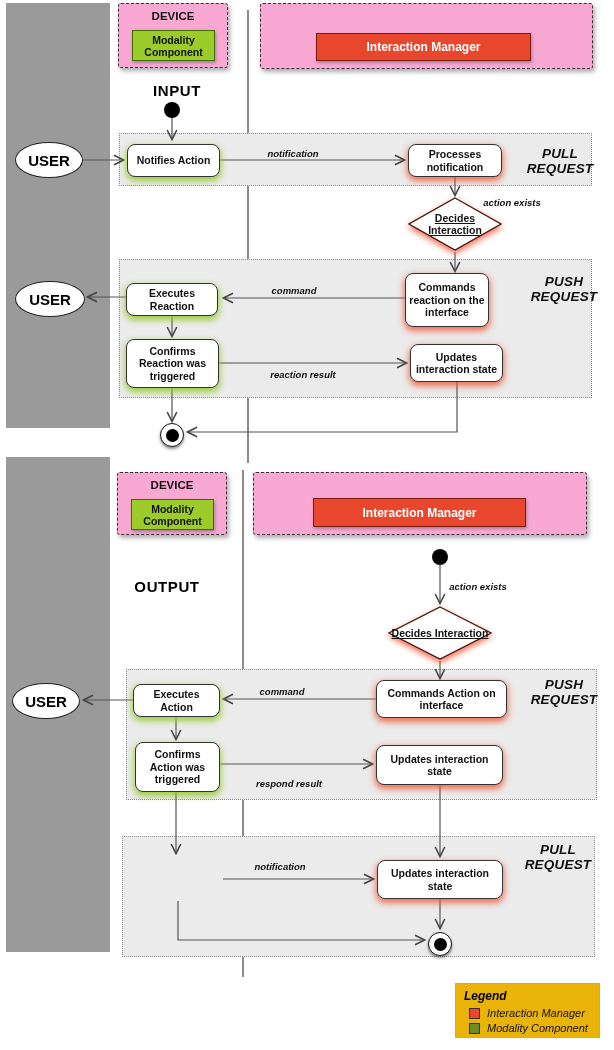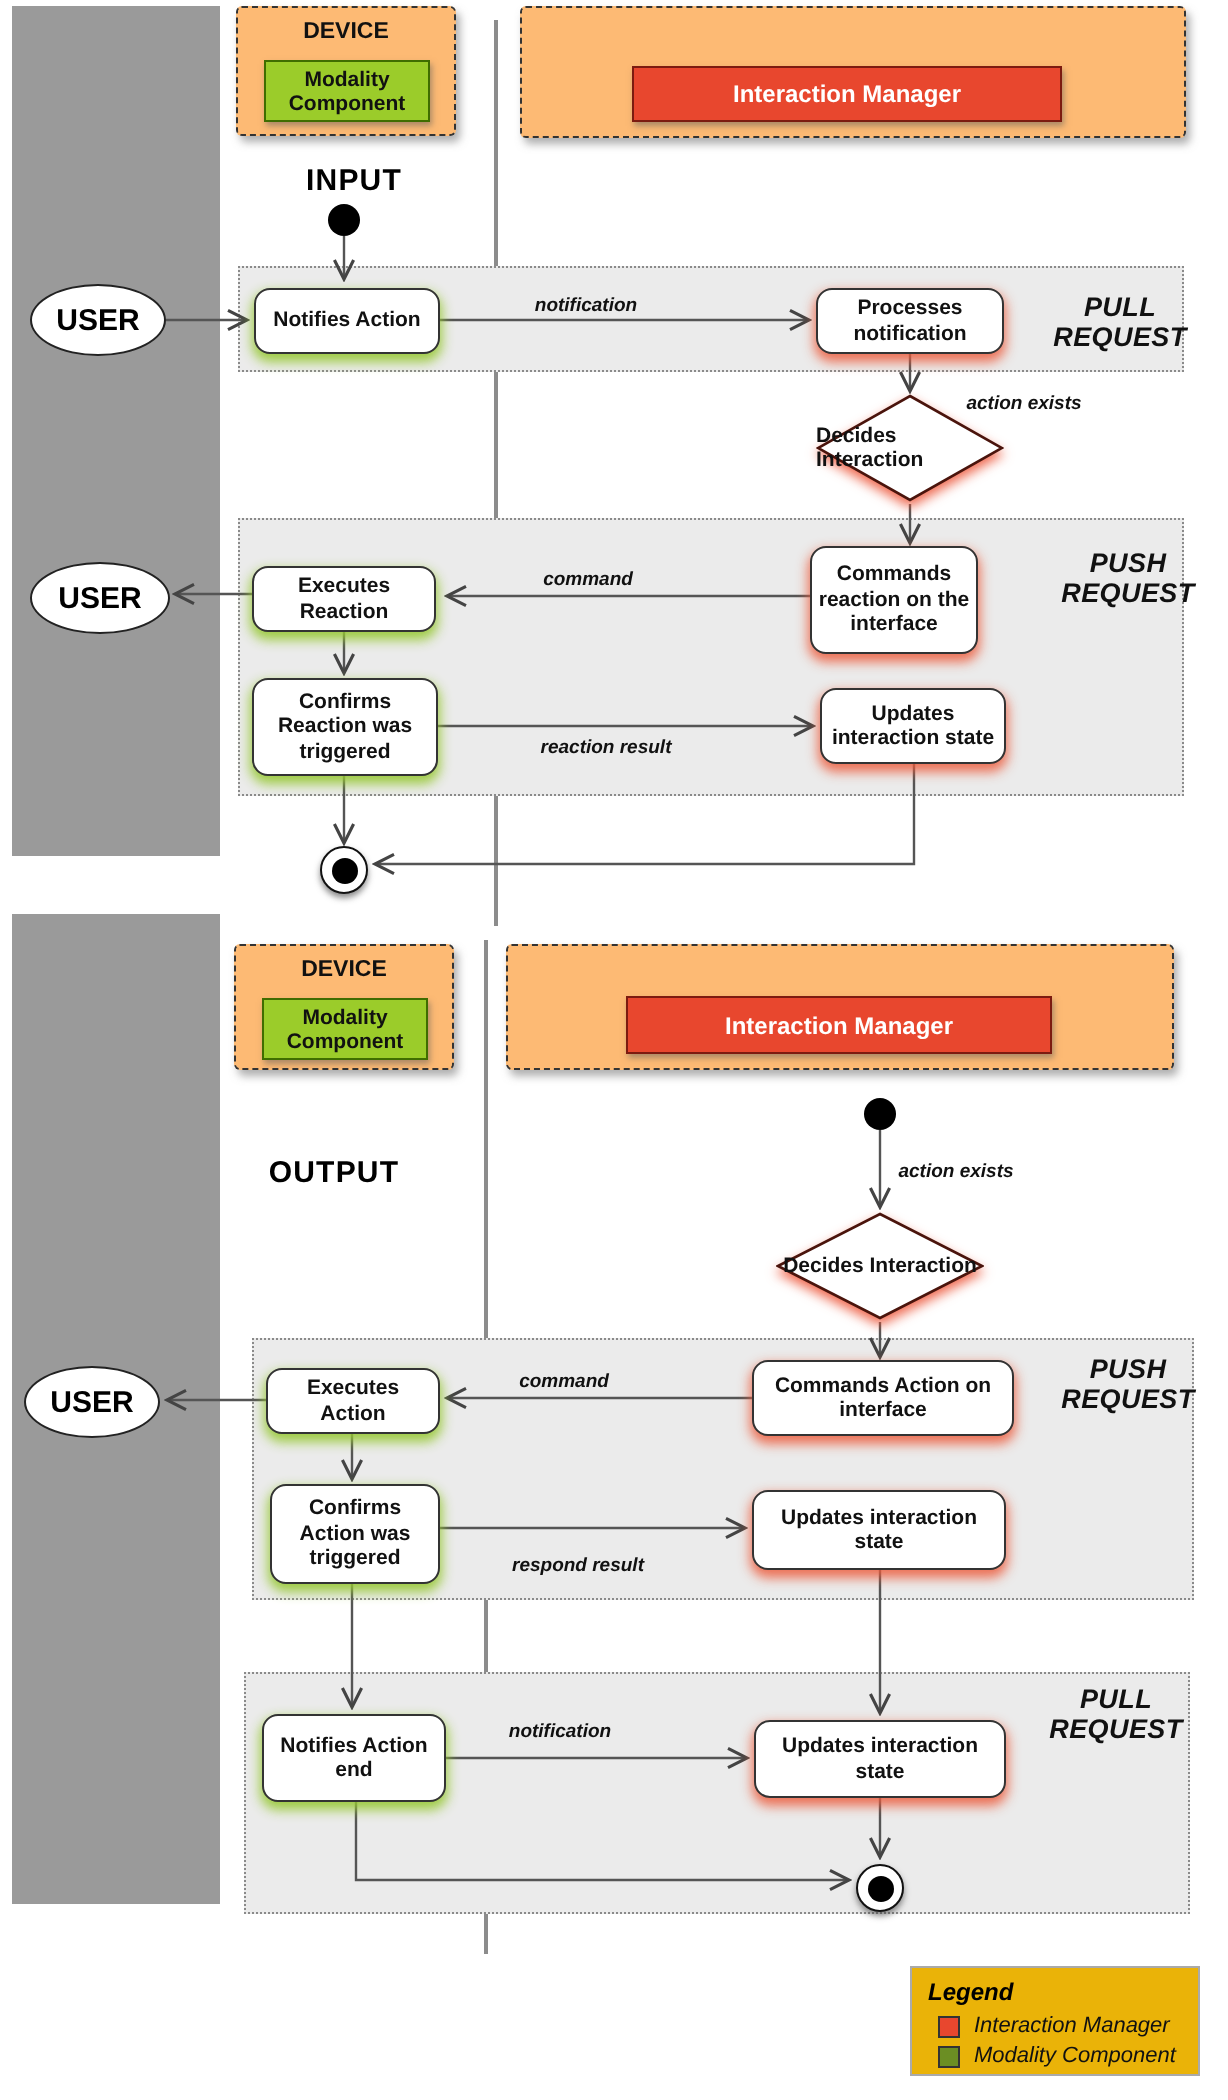--- a/index.html
+++ b/index.html
@@ -15,21 +15,21 @@
   #pull1{left:119px;top:133px;width:473px;height:53px;}
   #push1{left:119px;top:259px;width:473px;height:139px;}
   #push2{left:126px;top:669px;width:471px;height:131px;}
   #pull2{left:122px;top:836px;width:473px;height:121px;}
   .req-label{position:absolute;z-index:5;width:84px;text-align:center;font-weight:bold;
              font-size:13.5px;line-height:15px;color:#111;letter-spacing:0.2px;white-space:normal;font-style:italic;}
   #pull1-label{left:518px;top:146px;}
   #push1-label{left:522px;top:274px;}
   #push2-label{left:522px;top:677px;}
   #pull2-label{left:516px;top:842px;}
-  .dashed-box{position:absolute;background:#fdba74;border:1.6px dashed #333;border-radius:3px;
+  .dashed-box{position:absolute;background:#f9a8d4;border:1.6px dashed #333;border-radius:3px;
               box-shadow:2px 3px 4px rgba(110,110,110,0.55);box-sizing:border-box;z-index:4;}
   #device1{left:118px;top:3px;width:110px;height:65px;}
   #im1{left:260px;top:3px;width:333px;height:66px;}
   #device2{left:117px;top:472px;width:110px;height:63px;}
   #im2{left:253px;top:472px;width:334px;height:63px;}
   .dashed-title{position:absolute;top:6px;left:0;right:0;text-align:center;font-weight:bold;
                 font-size:11.5px;color:#111;}
   .mc-box{position:absolute;left:13px;top:26px;width:83px;height:31px;border:1.2px solid #3f6d00;
           display:flex;align-items:center;justify-content:center;text-align:center;
           font-weight:bold;font-size:10.5px;line-height:12px;color:#111;
@@ -65,22 +65,22 @@
   #executes2{left:133px;top:684px;width:87px;height:33px;}
   #confirms2{left:135px;top:742px;width:85px;height:50px;}
   #updates-push{left:376px;top:745px;width:127px;height:40px;}
   #notifies-end{left:131px;top:857px;width:92px;height:44px;}
   #updates-pull{left:377px;top:860px;width:126px;height:39px;}
   .diamond{position:absolute;z-index:5;}
   #diamond1{left:408px;top:197px;width:94px;height:54px;}
   #diamond2{left:388px;top:606px;width:104px;height:54px;}
   .diamond svg{position:absolute;left:0;top:0;filter:drop-shadow(0 3px 3px rgba(236,80,50,0.85));}
   .diamond-label{position:absolute;left:0;top:0;right:0;bottom:0;display:flex;align-items:center;
-                 justify-content:center;text-align:left;font-weight:bold;font-size:10.5px;
-                 line-height:12px;color:#111;}
+                 justify-content:center;text-align:center;font-weight:bold;font-size:10.5px;
+                 line-height:12px;color:#111;text-decoration:underline;}
   .edge-label{position:absolute;z-index:6;transform:translate(-50%,-50%);font-style:italic;
               font-weight:bold;font-size:9.5px;color:#111;white-space:nowrap;}
   .initial-node{position:absolute;z-index:6;width:16px;height:16px;border-radius:50%;background:#000;}
   #init1{left:164px;top:102px;}
   #init2{left:432px;top:549px;}
   .final-node{position:absolute;z-index:6;width:24px;height:24px;border-radius:50%;background:#fff;
               border:1.6px solid #111;box-sizing:border-box;display:flex;align-items:center;
               justify-content:center;box-shadow:0 2px 3px rgba(60,60,60,0.6);}
   .final-node .dot{width:13px;height:13px;border-radius:50%;background:#000;}
   #final1{left:160px;top:423px;}
@@ -194,21 +194,20 @@
     <svg width="104" height="54">
         <polygon points="52,1 103,27 52,53 1,27" fill="#fff" stroke="#4a140c" stroke-width="1.3"></polygon>
       </svg>
     <div class="diamond-label">Decides Interaction</div>
   </div>
   <div class="abox glow-red" id="commands2">Commands Action on interface</div>
   <div class="user" id="user3">USER</div>
   <div class="abox glow-green" id="executes2">Executes Action</div>
   <div class="abox glow-green" id="confirms2">Confirms Action was triggered</div>
   <div class="abox glow-red" id="updates-push">Updates interaction state</div>
-  <div class="abox glow-green" id="notifies-end">Notifies Action end</div>
   <div class="abox glow-red" id="updates-pull">Updates interaction state</div>
   <div class="final-node" id="final2">
       <div class="dot"></div>
     </div>
 
   <div class="edge-label" style="left:478px;top:586px;">action exists</div>
   <div class="edge-label" style="left:282px;top:691px;">command</div>
   <div class="edge-label" style="left:289px;top:783px;">respond result</div>
   <div class="edge-label" style="left:280px;top:866px;">notification</div>
 

